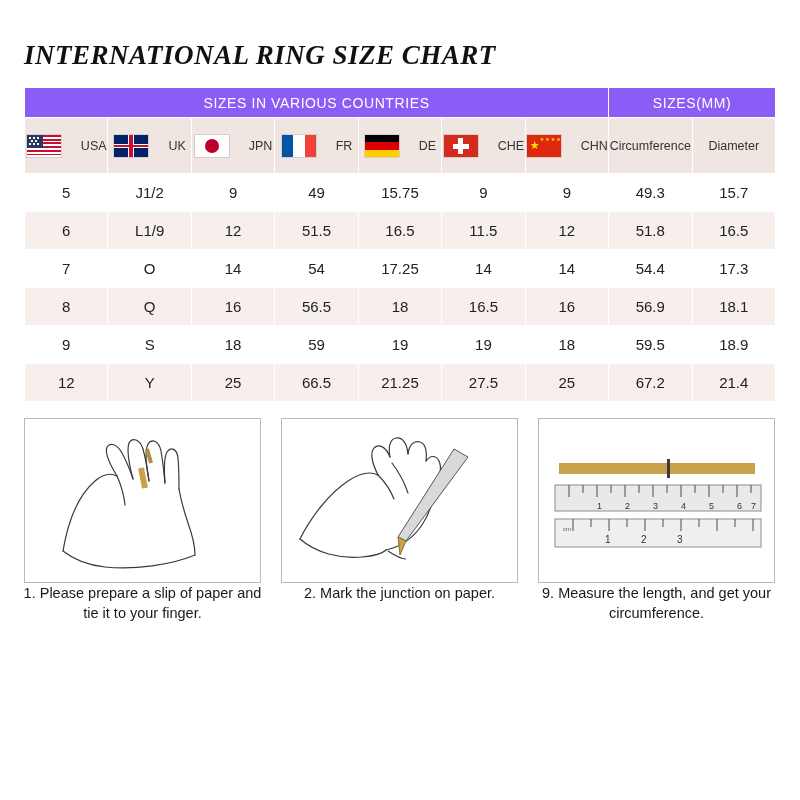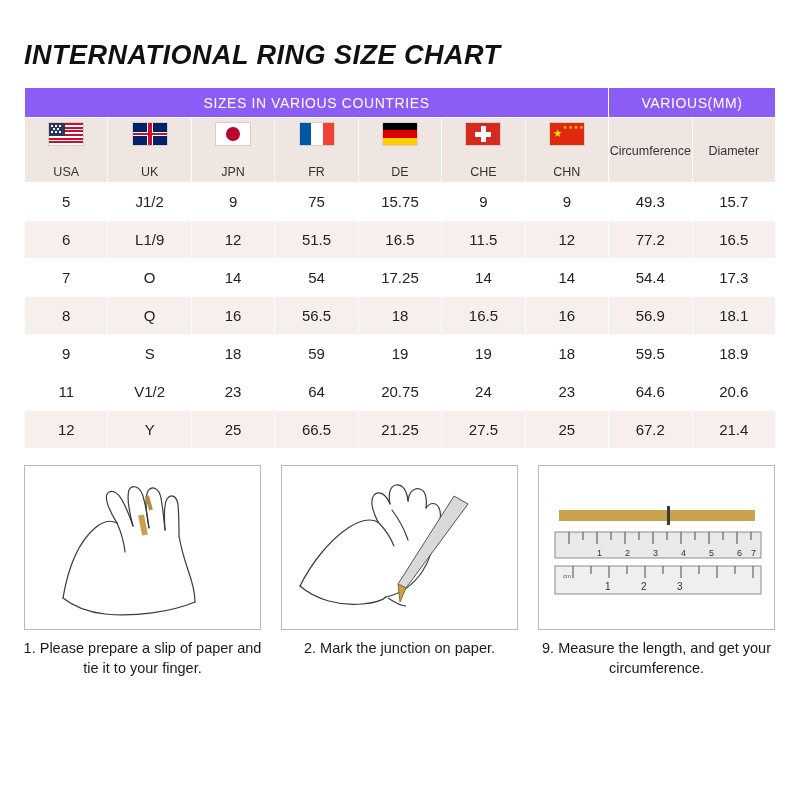--- a/index.html
+++ b/index.html
@@ -19,20 +19,21 @@
     padding: 0 24px;
   }
   .title {
     font-size: 27px;
     font-weight: bold;
     font-style: italic;
     letter-spacing: 0.5px;
     color: #111111;
     padding-top: 40px;
     padding-bottom: 16px;
+    font-family: Liberation Serif, serif;
   }
   table.chart {
     width: 752px;
     border-collapse: collapse;
     table-layout: fixed;
   }
   table.chart td, table.chart th {
     border: 1px solid #ffffff;
     text-align: center;
     font-weight: normal;
@@ -45,22 +46,23 @@
     letter-spacing: 0.6px;
   }
   .flag-row td {
     background: #efe6e2;
     height: 56px;
     padding: 4px 0 3px 0;
     vertical-align: middle;
   }
   .flag-wrap {
     display: flex;
-    flex-direction: column;
+    flex-direction: row;
     align-items: center;
+    justify-content: center;
     gap: 19px;
   }
   .flag {
     width: 36px;
     height: 24px;
     border: 1px solid #d8cdc8;
     position: relative;
     overflow: hidden;
     display: block;
   }
@@ -185,40 +187,39 @@
   }
   .panel-box {
     width: 237px;
     height: 165px;
     border: 1px solid #b9b9b9;
     background: #ffffff;
     position: relative;
     overflow: hidden;
   }
   .panel-caption {
-    margin-top: 8px;
     font-size: 14.5px;
     color: #1a1a1a;
     text-align: center;
     line-height: 20px;
     width: 250px;
   }
 </style>
 </head>
 <body>
 
 <div class="page">
 
   <div class="title">INTERNATIONAL RING SIZE CHART</div>
 
   <table class="chart">
     <tbody>
         <tr>
       <th class="grp-head" colspan="7">SIZES IN VARIOUS COUNTRIES</th>
-      <th class="grp-head" colspan="2">VARIOUS(MM)</th>
+      <th class="grp-head" colspan="2">SIZES(MM)</th>
     </tr>
 
     <tr class="flag-row">
       <td>
         <div class="flag-wrap">
           <span class="flag f-usa">
                 <span class="stripes"></span>
                 <span class="canton"></span>
               </span>
           <span class="country-label">USA</span>
@@ -263,36 +264,36 @@
         </div>
       </td>
       <td class="len-sub">Circumference</td>
       <td class="len-sub">Diameter</td>
     </tr>
 
     <tr class="data-row row-odd">
       <td>5</td>
       <td>J1/2</td>
       <td>9</td>
-      <td>75</td>
+      <td>49</td>
       <td>15.75</td>
       <td>9</td>
       <td>9</td>
       <td>49.3</td>
       <td>15.7</td>
     </tr>
     <tr class="data-row row-even">
       <td>6</td>
       <td>L1/9</td>
       <td>12</td>
       <td>51.5</td>
       <td>16.5</td>
       <td>11.5</td>
       <td>12</td>
-      <td>77.2</td>
+      <td>51.8</td>
       <td>16.5</td>
     </tr>
     <tr class="data-row row-odd">
       <td>7</td>
       <td>O</td>
       <td>14</td>
       <td>54</td>
       <td>17.25</td>
       <td>14</td>
       <td>14</td>
@@ -313,31 +314,20 @@
     <tr class="data-row row-odd">
       <td>9</td>
       <td>S</td>
       <td>18</td>
       <td>59</td>
       <td>19</td>
       <td>19</td>
       <td>18</td>
       <td>59.5</td>
       <td>18.9</td>
-    </tr>
-    <tr class="data-row row-odd">
-      <td>11</td>
-      <td>V1/2</td>
-      <td>23</td>
-      <td>64</td>
-      <td>20.75</td>
-      <td>24</td>
-      <td>23</td>
-      <td>64.6</td>
-      <td>20.6</td>
     </tr>
     <tr class="data-row row-even">
       <td>12</td>
       <td>Y</td>
       <td>25</td>
       <td>66.5</td>
       <td>21.25</td>
       <td>27.5</td>
       <td>25</td>
       <td>67.2</td>

